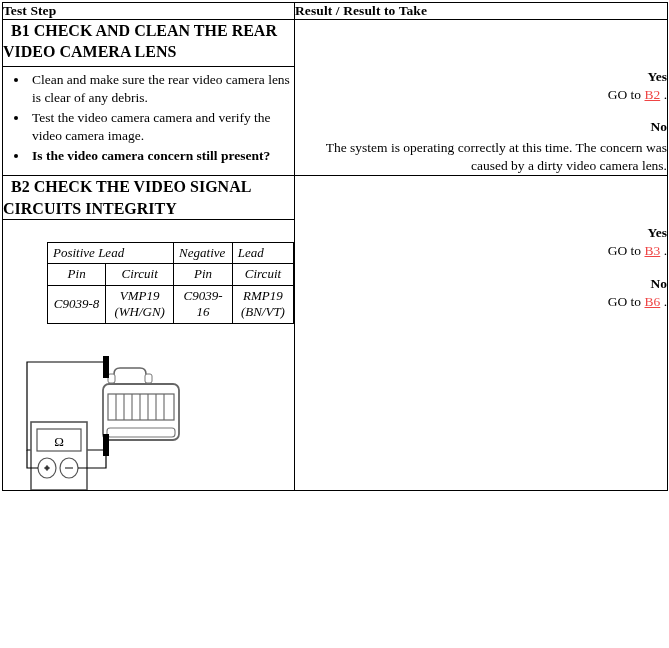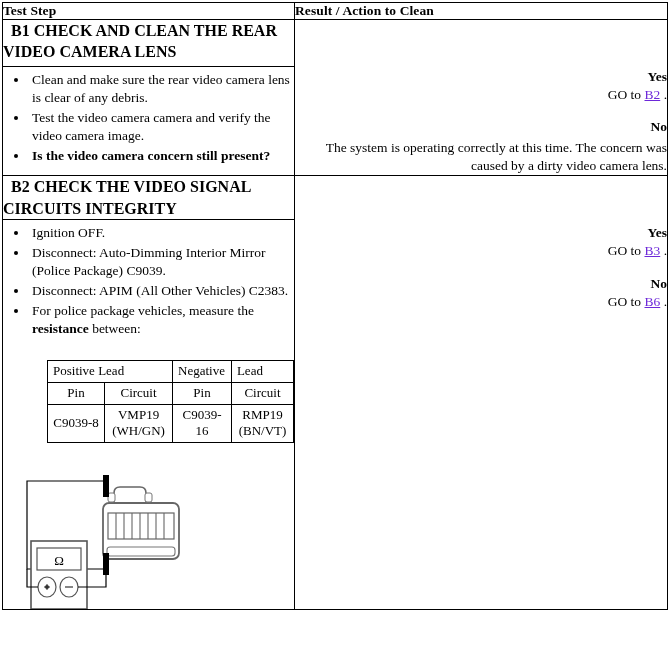--- a/index.html
+++ b/index.html
@@ -68,37 +68,38 @@
     padding: 14px 8px 10px 8px;
     font-size: 13.5px;
     line-height: 1.34;
     text-align: right;
   }
   .result-cell.tall { padding-top: 48px; }
   .yn { font-weight: bold; margin-bottom: 0px; }
   .goto { margin: 0 0 0 0; }
   .gap { height: 14px; }
   a.xref {
-    color: #6d28d9;
+    color: #ef4444;
     text-decoration: underline;
   }
   .narr { margin-top: 3px; }
 
   
   table.pins {
     border-collapse: collapse;
     margin: 22px 0 0 44px;
     table-layout: fixed;
     font-size: 13px;
   }
   table.pins td {
     border: 1px solid #000000;
     text-align: center;
     padding: 2px 4px 3px 4px;
     line-height: 1.22;
+    font-style: italic;
   }
   table.pins td.lead-head {
     text-align: left;
     padding-left: 5px;
   }
   .w1 { width: 58px; }
   .w2 { width: 66px; }
   .w3 { width: 52px; }
   .w4 { width: 59px; }
 
@@ -110,21 +111,21 @@
 </style>
 </head>
 <body>
 
 <div class="page">
 
   <table class="pinpoint">
     <tbody>
       <tr>
         <td class="col-left hdr">Test Step</td>
-        <td class="col-right hdr">Result / Action to Clean</td>
+        <td class="col-right hdr">Result / Result to Take</td>
       </tr>
 
       <tr>
         <td class="col-left step-title">B1 CHECK AND CLEAN THE REAR VIDEO CAMERA LENS</td>
         <td class="col-right result-cell tall" rowspan="2">
           <div class="yn">Yes</div>
           <div class="goto"><span>GO to </span><a class="xref" href="#">B2</a><span> .</span></div>
           <div class="gap"></div>
           <div class="yn">No</div>
           <div class="narr">The system is operating correctly at this time. The concern was caused by a dirty video camera lens.</div>
@@ -145,26 +146,20 @@
         <td class="col-right result-cell tall" rowspan="2">
           <div class="yn">Yes</div>
           <div class="goto"><span>GO to </span><a class="xref" href="#">B3</a><span> .</span></div>
           <div class="gap"></div>
           <div class="yn">No</div>
           <div class="goto"><span>GO to </span><a class="xref" href="#">B6</a><span> .</span></div>
         </td>
       </tr>
       <tr>
         <td class="col-left step-body">
-          <ul class="steps">
-            <li>Ignition OFF.</li>
-            <li>Disconnect: Auto-Dimming Interior Mirror (Police Package) C9039.</li>
-            <li>Disconnect: APIM (All Other Vehicles) C2383.</li>
-            <li><span>For police package vehicles, measure the <b>resistance</b> between:</span></li>
-          </ul>
 
           <table class="pins">
             <tbody>
               <tr>
                 <td class="lead-head" colspan="2">Positive Lead</td>
                 <td class="lead-head">Negative</td>
                 <td class="lead-head">Lead</td>
               </tr>
               <tr>
                 <td class="w1">Pin</td>

